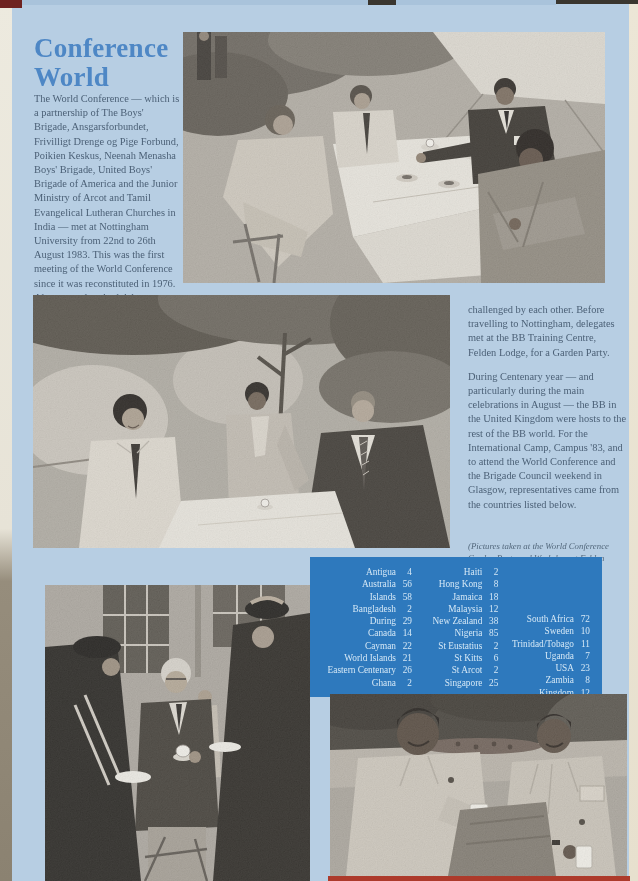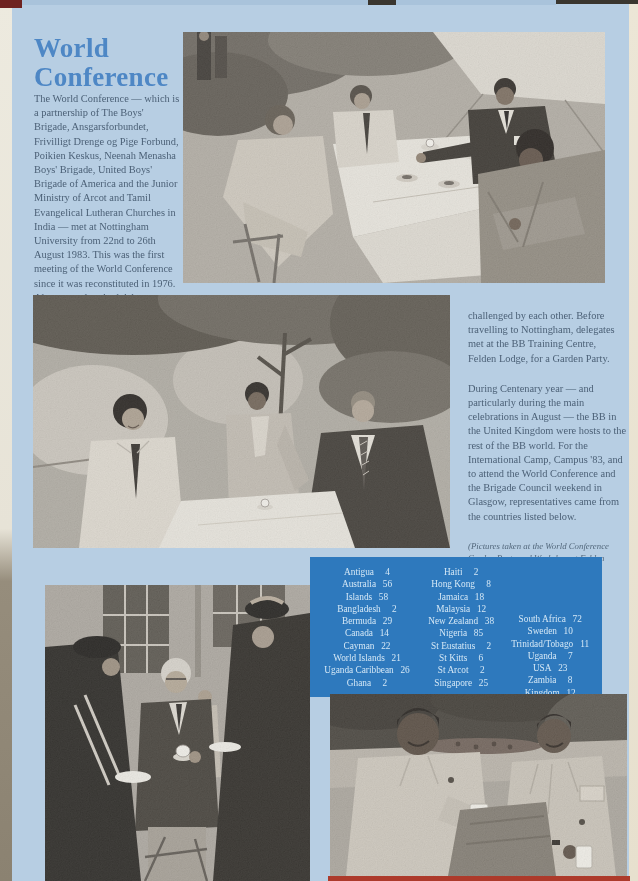--- a/index.html
+++ b/index.html
@@ -20,34 +20,34 @@
   .sliver.b{left:556px;top:0;width:82px;height:4px;}
   .edge-bottom-red{position:absolute;left:328px;top:876px;width:302px;height:5px;background:#ad3a2b;}
   .top-band{position:absolute;left:22px;top:0;width:534px;height:5px;background:#a9c3db;}
 
   
   .headline{position:absolute;left:34px;top:34px;width:160px;
     font-size:27px;line-height:29px;font-weight:bold;color:#4e87c5;letter-spacing:.3px;}
   .copy{font-size:10.4px;line-height:14.2px;text-align:left;}
   .intro{position:absolute;left:34px;top:92px;width:147px;}
   .col2{position:absolute;left:468px;top:293px;width:159px;}
-  .col2 p{margin:16px 0 9px 0;}
+  .col2 p{margin:10px 0 9px 0;}
   .caption{position:absolute;left:468px;top:541px;width:155px;
     font-style:italic;font-size:8.8px;line-height:11.5px;color:#53687c;}
 
   
   .dtable{position:absolute;left:310px;top:557px;width:292px;height:140px;
     background:#2e79bd;color:#d5e8f6;box-sizing:border-box;
     padding:9px 12px 8px 12px;display:flex;gap:12px;
     font-size:9.3px;line-height:12.3px;}
   .tcol{display:flex;flex-direction:column;}
   .tcol.c1{width:104px;}
   .tcol.c2{width:86px;font-family:Liberation Serif, serif;}
   .tcol.c3{width:92px;margin-top:47px;}
-  .trow{display:flex;justify-content:center;height:12.3px;}
+  .trow{display:flex;justify-content:flex-end;height:12.3px;}
   .trow .country{white-space:nowrap;overflow:hidden;}
   .trow .count{text-align:right;min-width:16px;}
 
   
   .photo{position:absolute;overflow:hidden;background:#aba69d;}
   .photo svg{display:block;width:100%;height:100%;}
   .ph-top{left:183px;top:32px;width:422px;height:251px;}
   .ph-mid{left:33px;top:295px;width:417px;height:253px;}
   .ph-bl{left:45px;top:585px;width:265px;height:296px;}
   .ph-br{left:330px;top:694px;width:297px;height:182px;}
@@ -59,22 +59,22 @@
 
   <div class="top-band"></div>
   <div class="edge-left"></div>
   <div class="edge-right"></div>
   <div class="corner-red"></div>
   <div class="sliver a"></div>
   <div class="sliver b"></div>
   <div class="edge-bottom-red"></div>
 
   <div class="headline">
+    <div>Conference</div>
     <div>World</div>
-    <div>Conference</div>
   </div>
 
   <div class="copy intro">The World Conference — which is a partnership of The Boys' Brigade, Ansgarsforbundet, Frivilligt Drenge og Pige Forbund, Poikien Keskus, Neenah Menasha Boys' Brigade, United Boys' Brigade of America and the Junior Ministry of Arcot and Tamil Evangelical Lutheran Churches in India — met at Nottingham University from 22nd to 26th August 1983. This was the first meeting of the World Conference since it was reconstituted in 1976. Almost one hundred delegates from the nine regional fellowships met together to share in Bible study, to receive development reports and to be</div>
 
   <div class="photo ph-top">
     <svg viewBox="0 0 422 251" preserveAspectRatio="none">
       <defs>
         <filter id="n1" x="0" y="0" width="100%" height="100%">
           <feTurbulence type="fractalNoise" baseFrequency="0.9" numOctaves="2"></feTurbulence>
           <feColorMatrix type="matrix" values="0.33 0.33 0.33 0 0  0.33 0.33 0.33 0 0  0.33 0.33 0.33 0 0  0 0 0 0 0.14"></feColorMatrix>
@@ -192,37 +192,37 @@
         </div>
         <div class="trow">
           <span class="country">Islands</span>
           <span class="count">58</span>
         </div>
         <div class="trow">
           <span class="country">Bangladesh</span>
           <span class="count">2</span>
         </div>
         <div class="trow">
-          <span class="country">Bermuda</span>
+          <span class="country">During</span>
           <span class="count">29</span>
         </div>
         <div class="trow">
           <span class="country">Canada</span>
           <span class="count">14</span>
         </div>
         <div class="trow">
           <span class="country">Cayman</span>
           <span class="count">22</span>
         </div>
         <div class="trow">
           <span class="country">World Islands</span>
           <span class="count">21</span>
         </div>
         <div class="trow">
-          <span class="country">Uganda Caribbean</span>
+          <span class="country">Eastern Centenary</span>
           <span class="count">26</span>
         </div>
         <div class="trow">
           <span class="country">Ghana</span>
           <span class="count">2</span>
         </div>
       </div>
       <div class="tcol c2">
         <div class="trow">
           <span class="country">Haiti</span>

